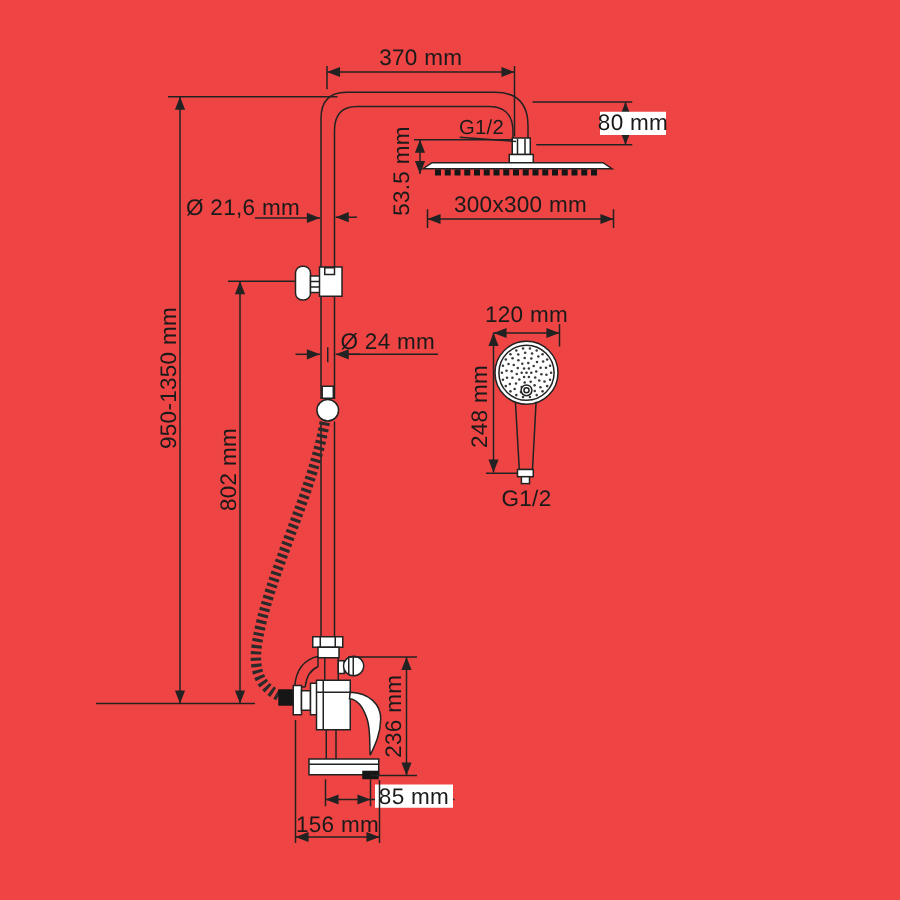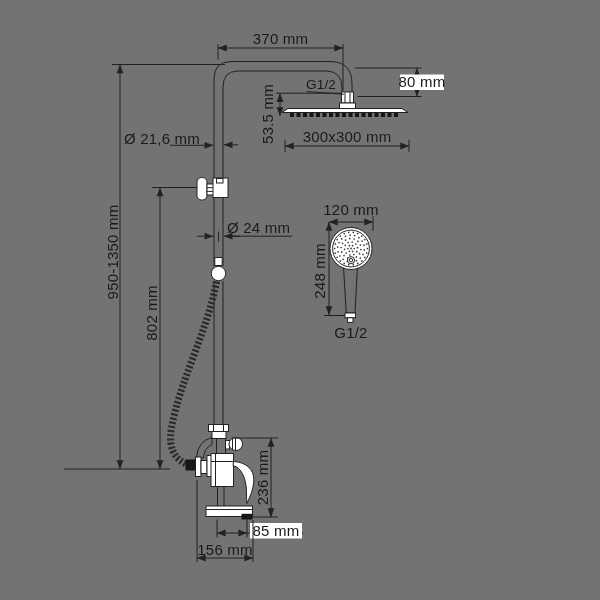--- a/index.html
+++ b/index.html
@@ -1,16 +1,16 @@
 <!DOCTYPE html>
 <html><head>
 <meta charset="utf-8">
 <style>
   html,body{margin:0;padding:0;background:#ffffff;}
-  #stage{position:relative;width:600px;height:600px;background:#737373;overflow:hidden;}
+  #stage{position:relative;width:600px;height:600px;background:#ef4444;overflow:hidden;}
   svg{display:block;}
   .ln{fill:none;stroke:#222222;stroke-width:1;}
   .fillw{fill:#ffffff;stroke:#222222;stroke-width:1;}
   .dark{fill:#161616;stroke:none;}
   .hose{fill:none;stroke:#2a2a2a;stroke-width:7;stroke-dasharray:2.1 2.1;}
   .stipple{fill:none;stroke:#161616;stroke-width:4;stroke-dasharray:4 2.5;}
   .mask{fill:#ffffff;stroke:none;}
   text{font-family:"Liberation Sans",sans-serif;font-size:15px;fill:#1a1a1a;letter-spacing:0.2px;}
   text.small{font-size:13.5px;}
 </style>

